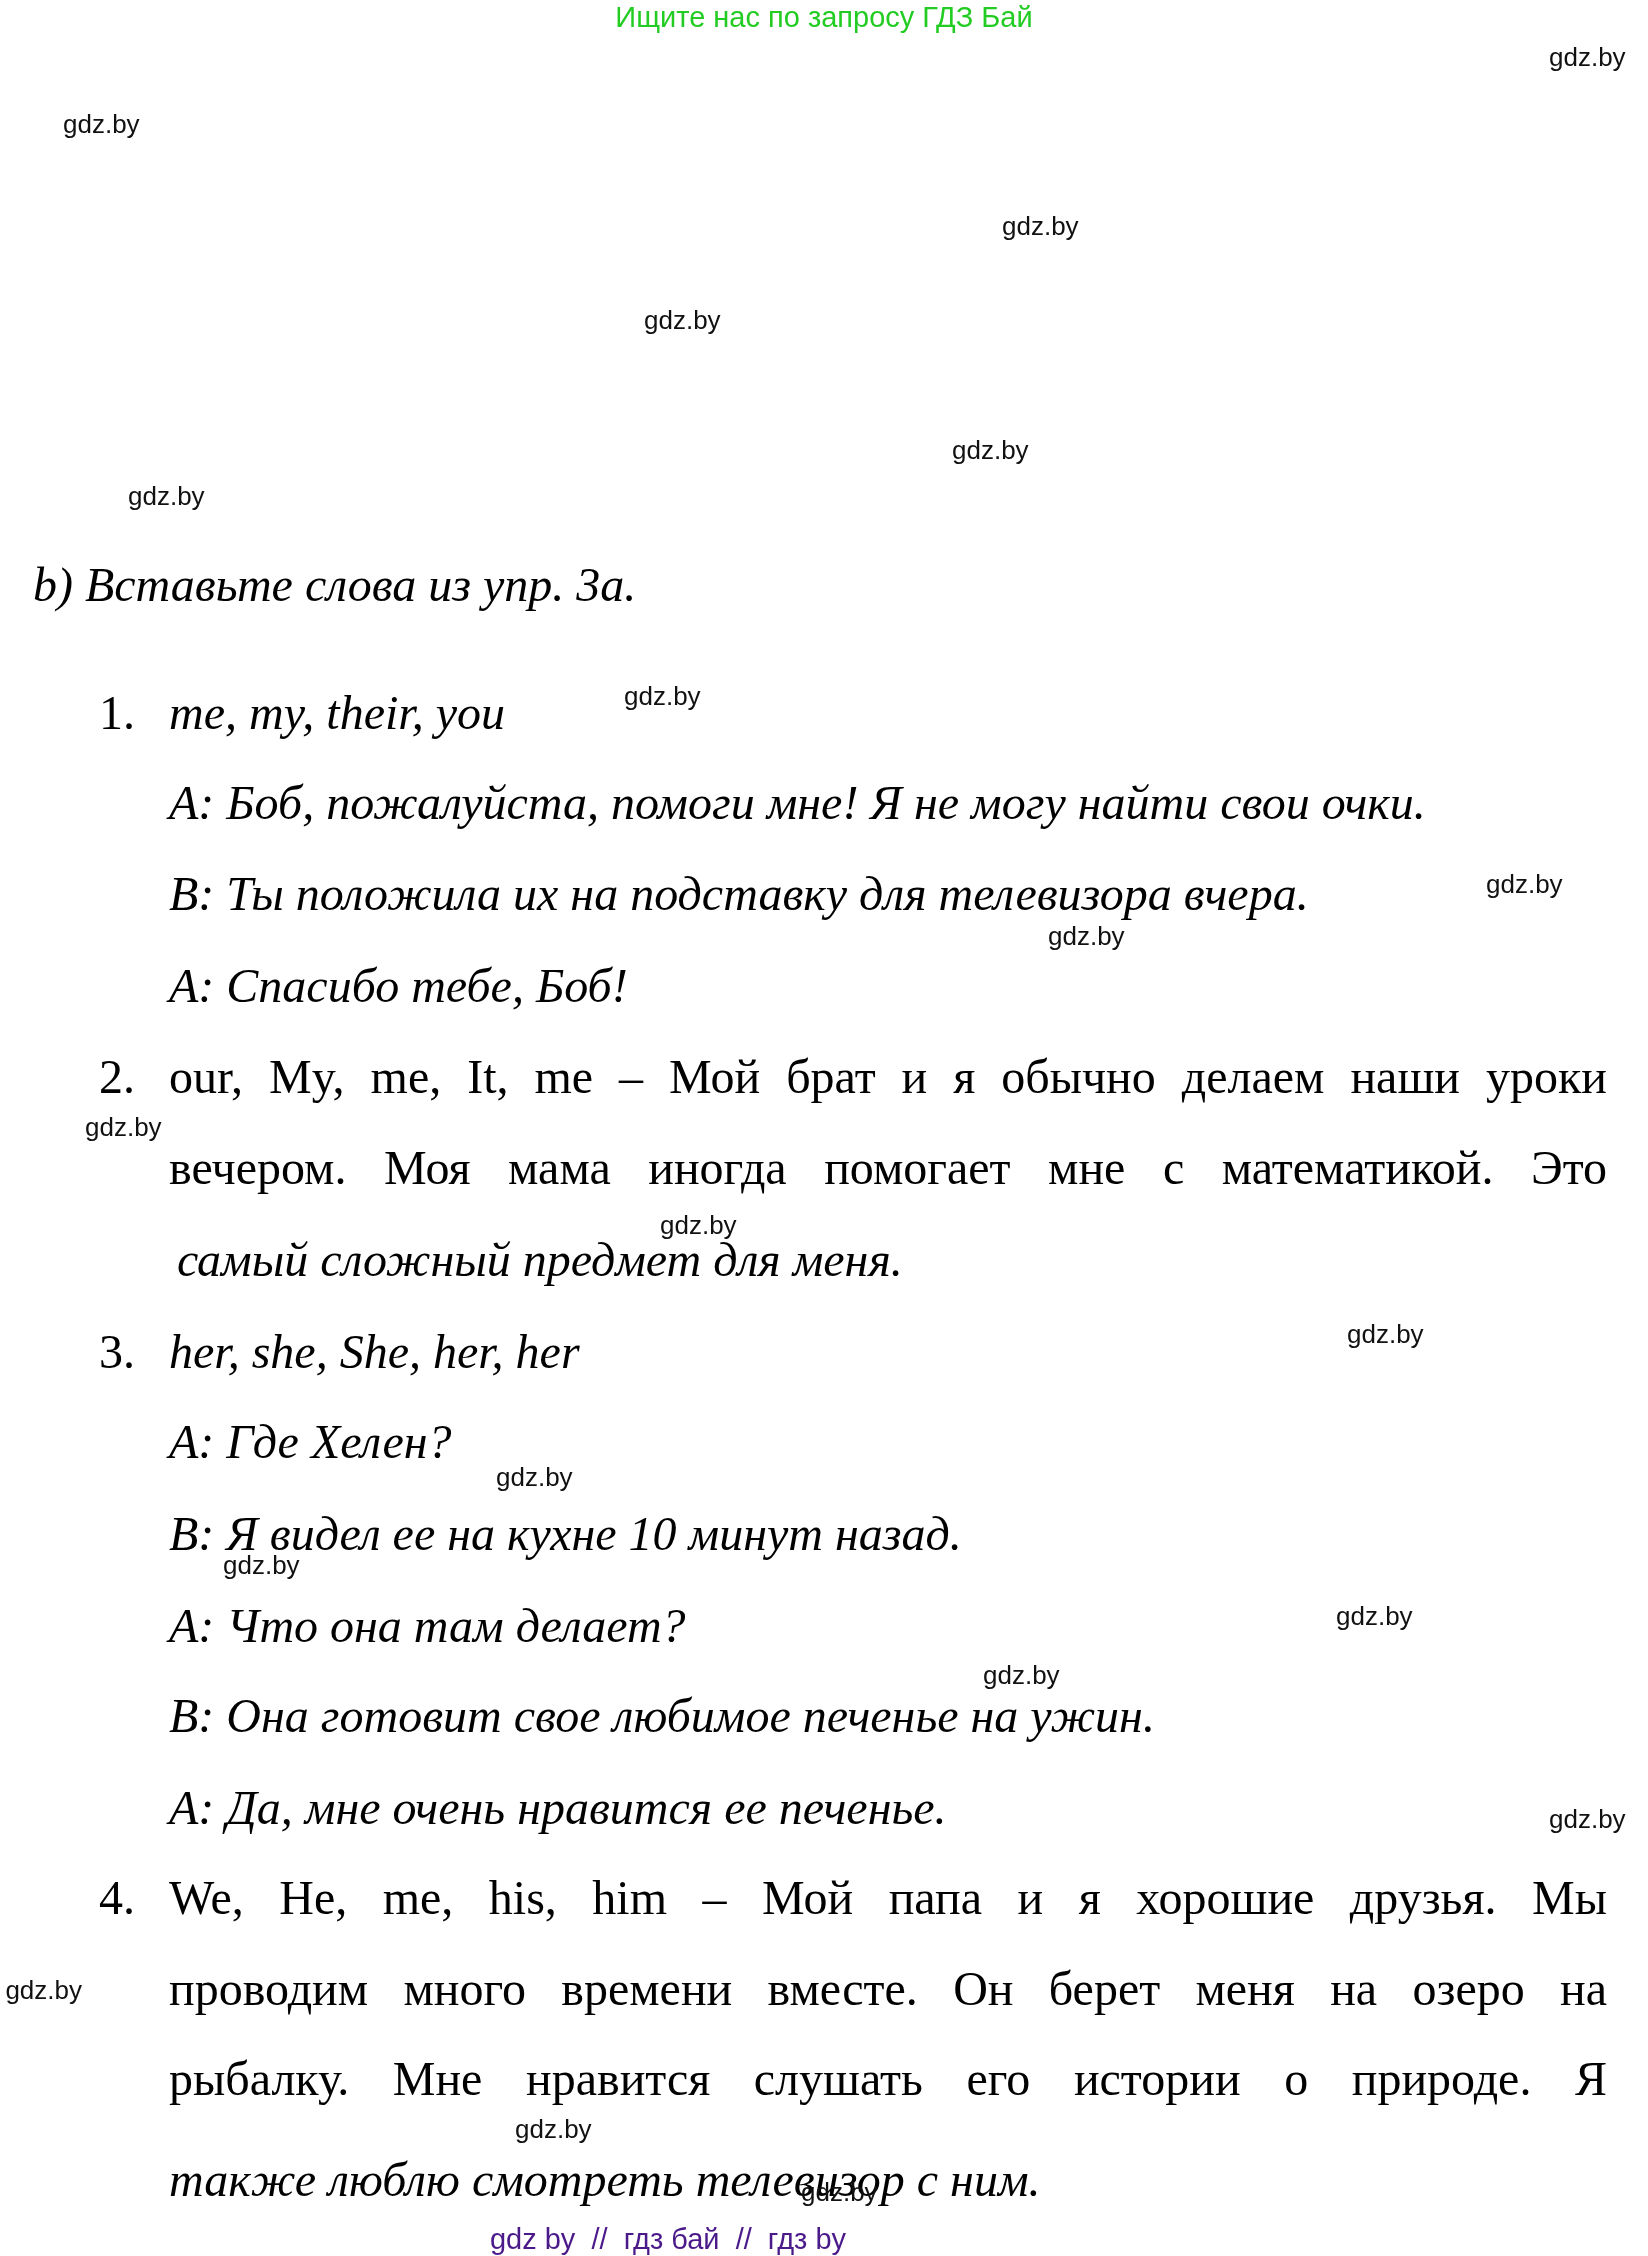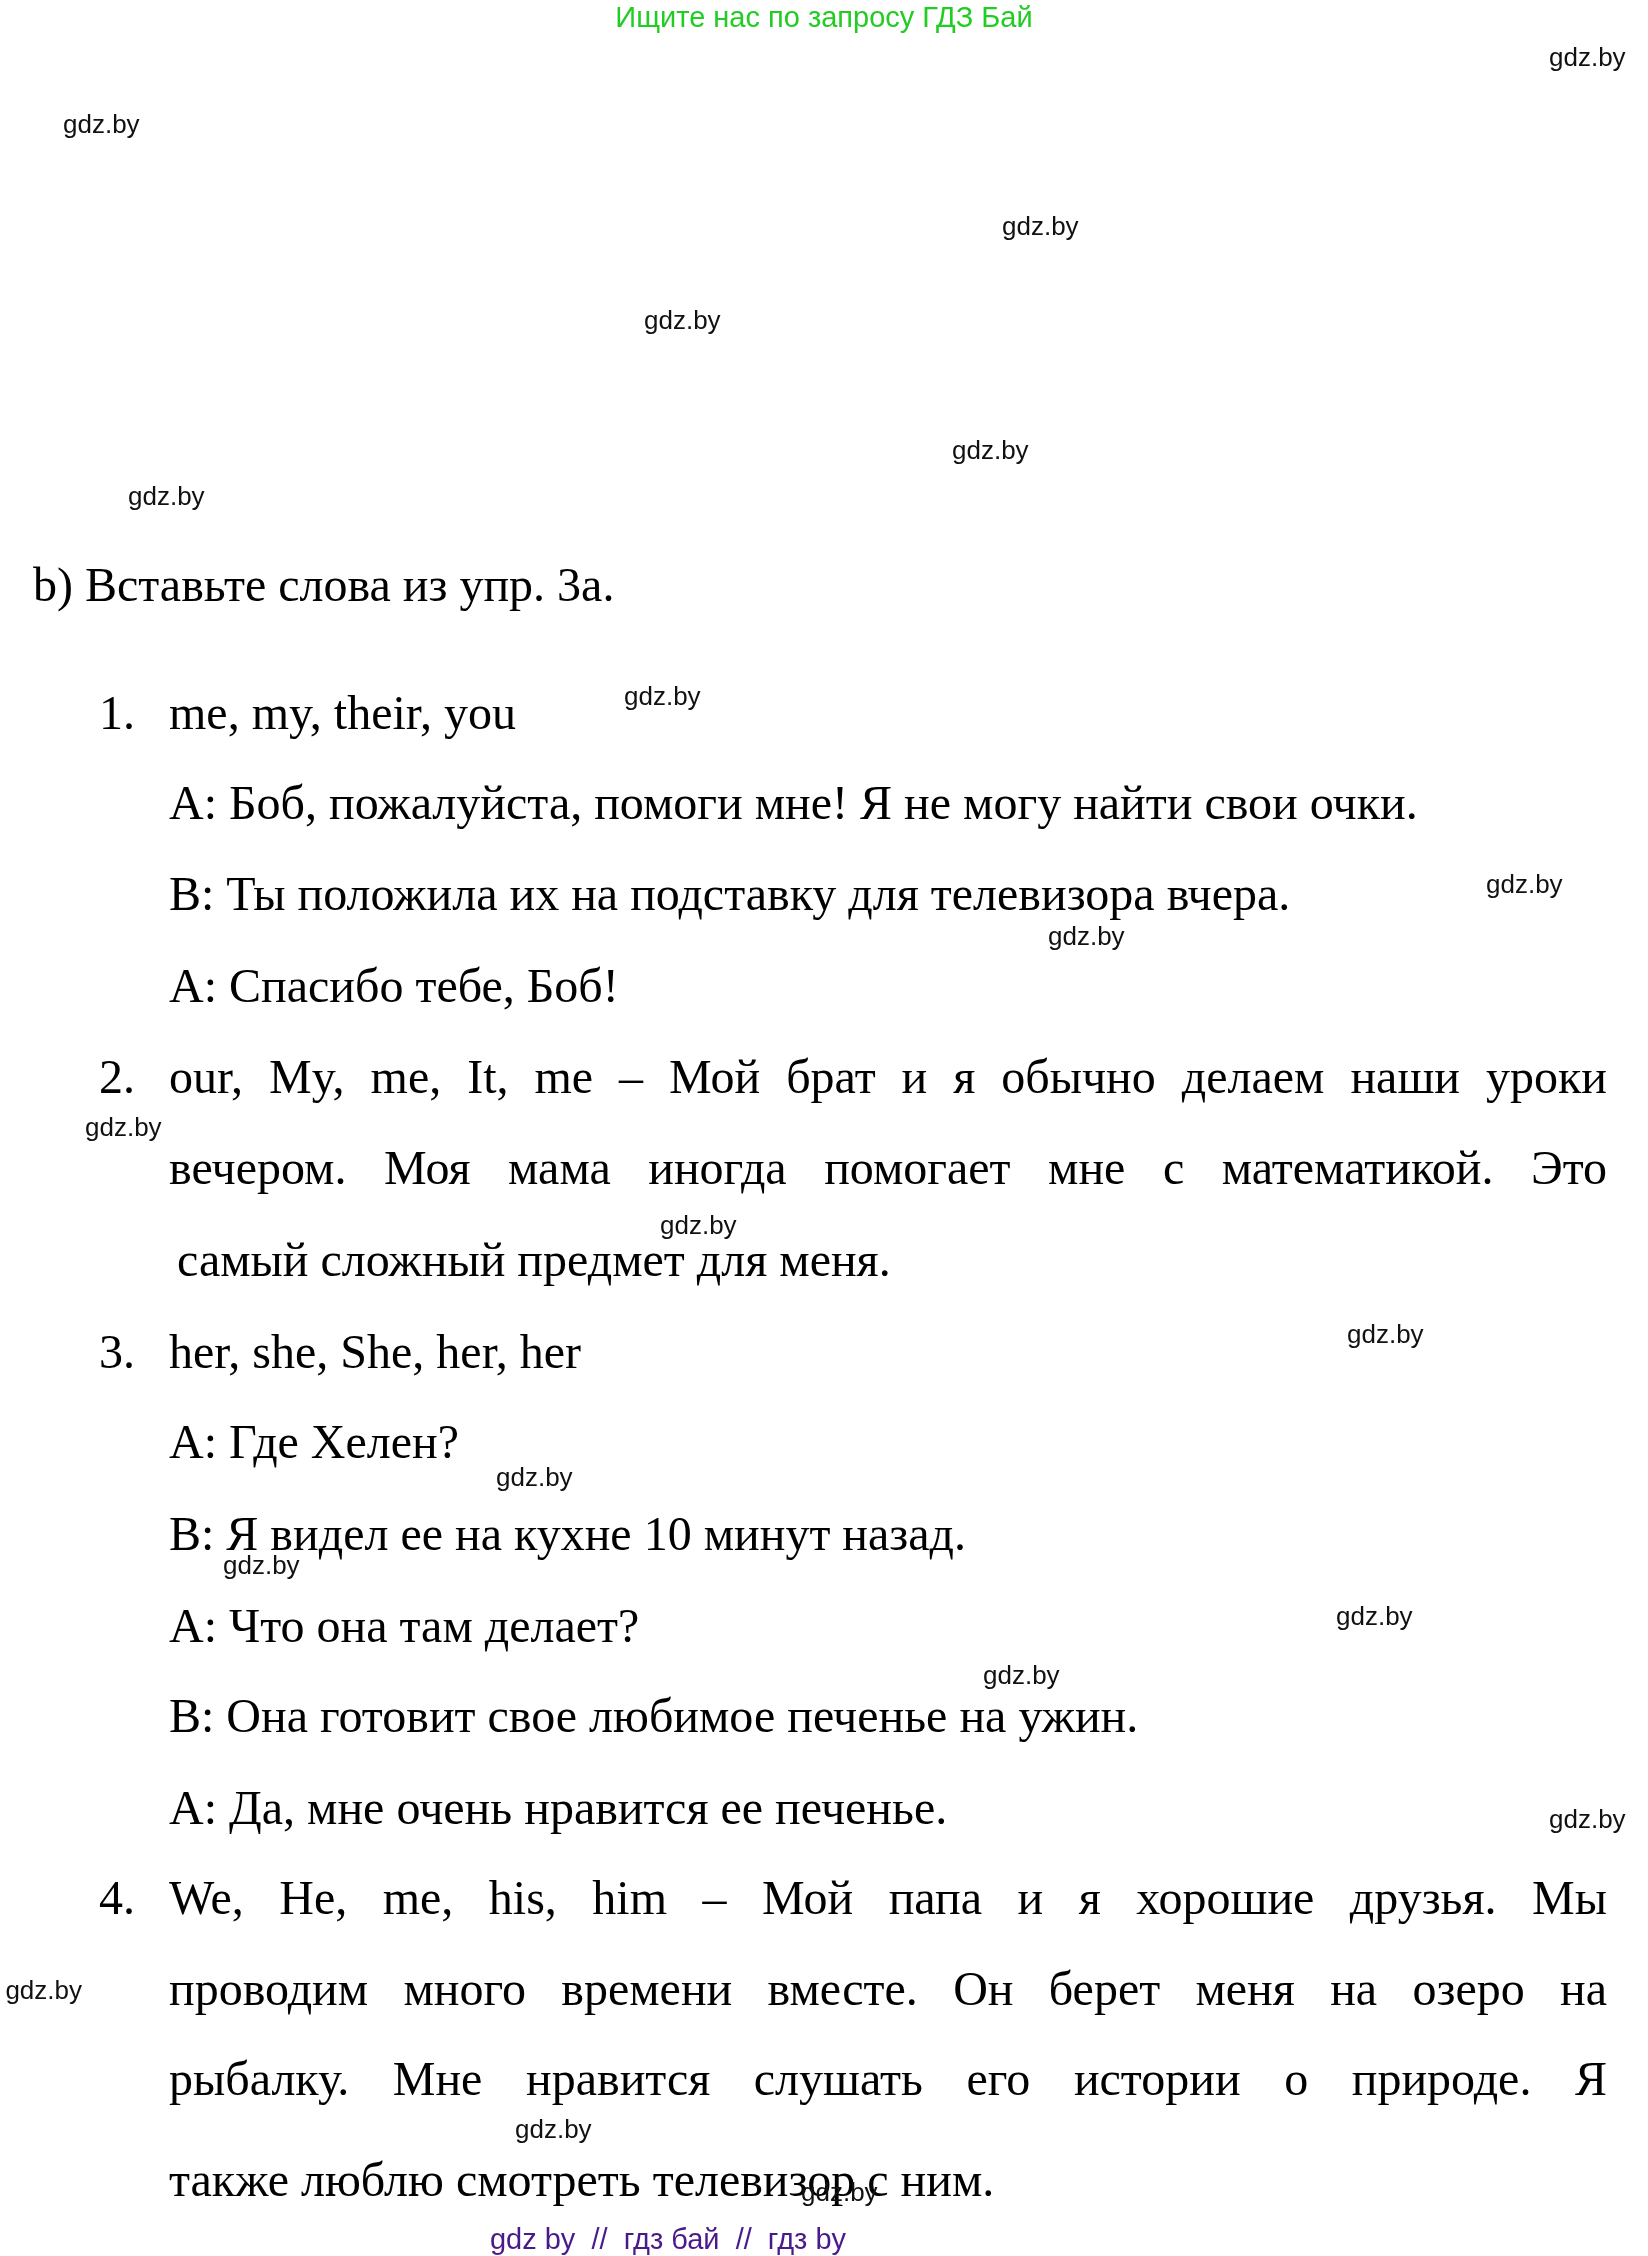--- a/index.html
+++ b/index.html
@@ -9,21 +9,21 @@
          font-family: "Liberation Sans", sans-serif; font-size: 29px; line-height: 34px; }
   .ftr { position: absolute; top: 2223px; left: 0; width: 1336px; text-align: center;
          font-family: "Liberation Sans", sans-serif; font-size: 29px; line-height: 32px; white-space: pre; }
   table.pron { position: absolute; left: 11.7px; top: 55px; width: 1616px; height: 367px;
                border-collapse: collapse; table-layout: fixed; }
   table.pron td { border: 2.7px solid #000; vertical-align: top; padding: 0 0 0 20px;
                   font-size: 49px; line-height: 90px; }
   table.pron td.first { line-height: 90px; padding-left: 20px; }
   .wm { position: absolute; font-family: "Liberation Sans", sans-serif; font-size: 26px;
         color: #111; line-height: 29px; }
-  .line { position: absolute; font-size: 48px; line-height: 54px; white-space: nowrap; }
+  .line { position: absolute; font-size: 48px; line-height: 54px; white-space: nowrap; font-style: italic; }
   .just { position: absolute; font-size: 48px; line-height: 54px; text-align: justify;
           text-align-last: justify; white-space: normal; }
   .num { position: absolute; font-size: 48px; line-height: 54px; }
 </style>
 </head>
 <body>
 
 <div class="hdr" style="color:#22cc22;">Ищите нас по запросу ГДЗ Бай</div>
 
 <table class="pron">

